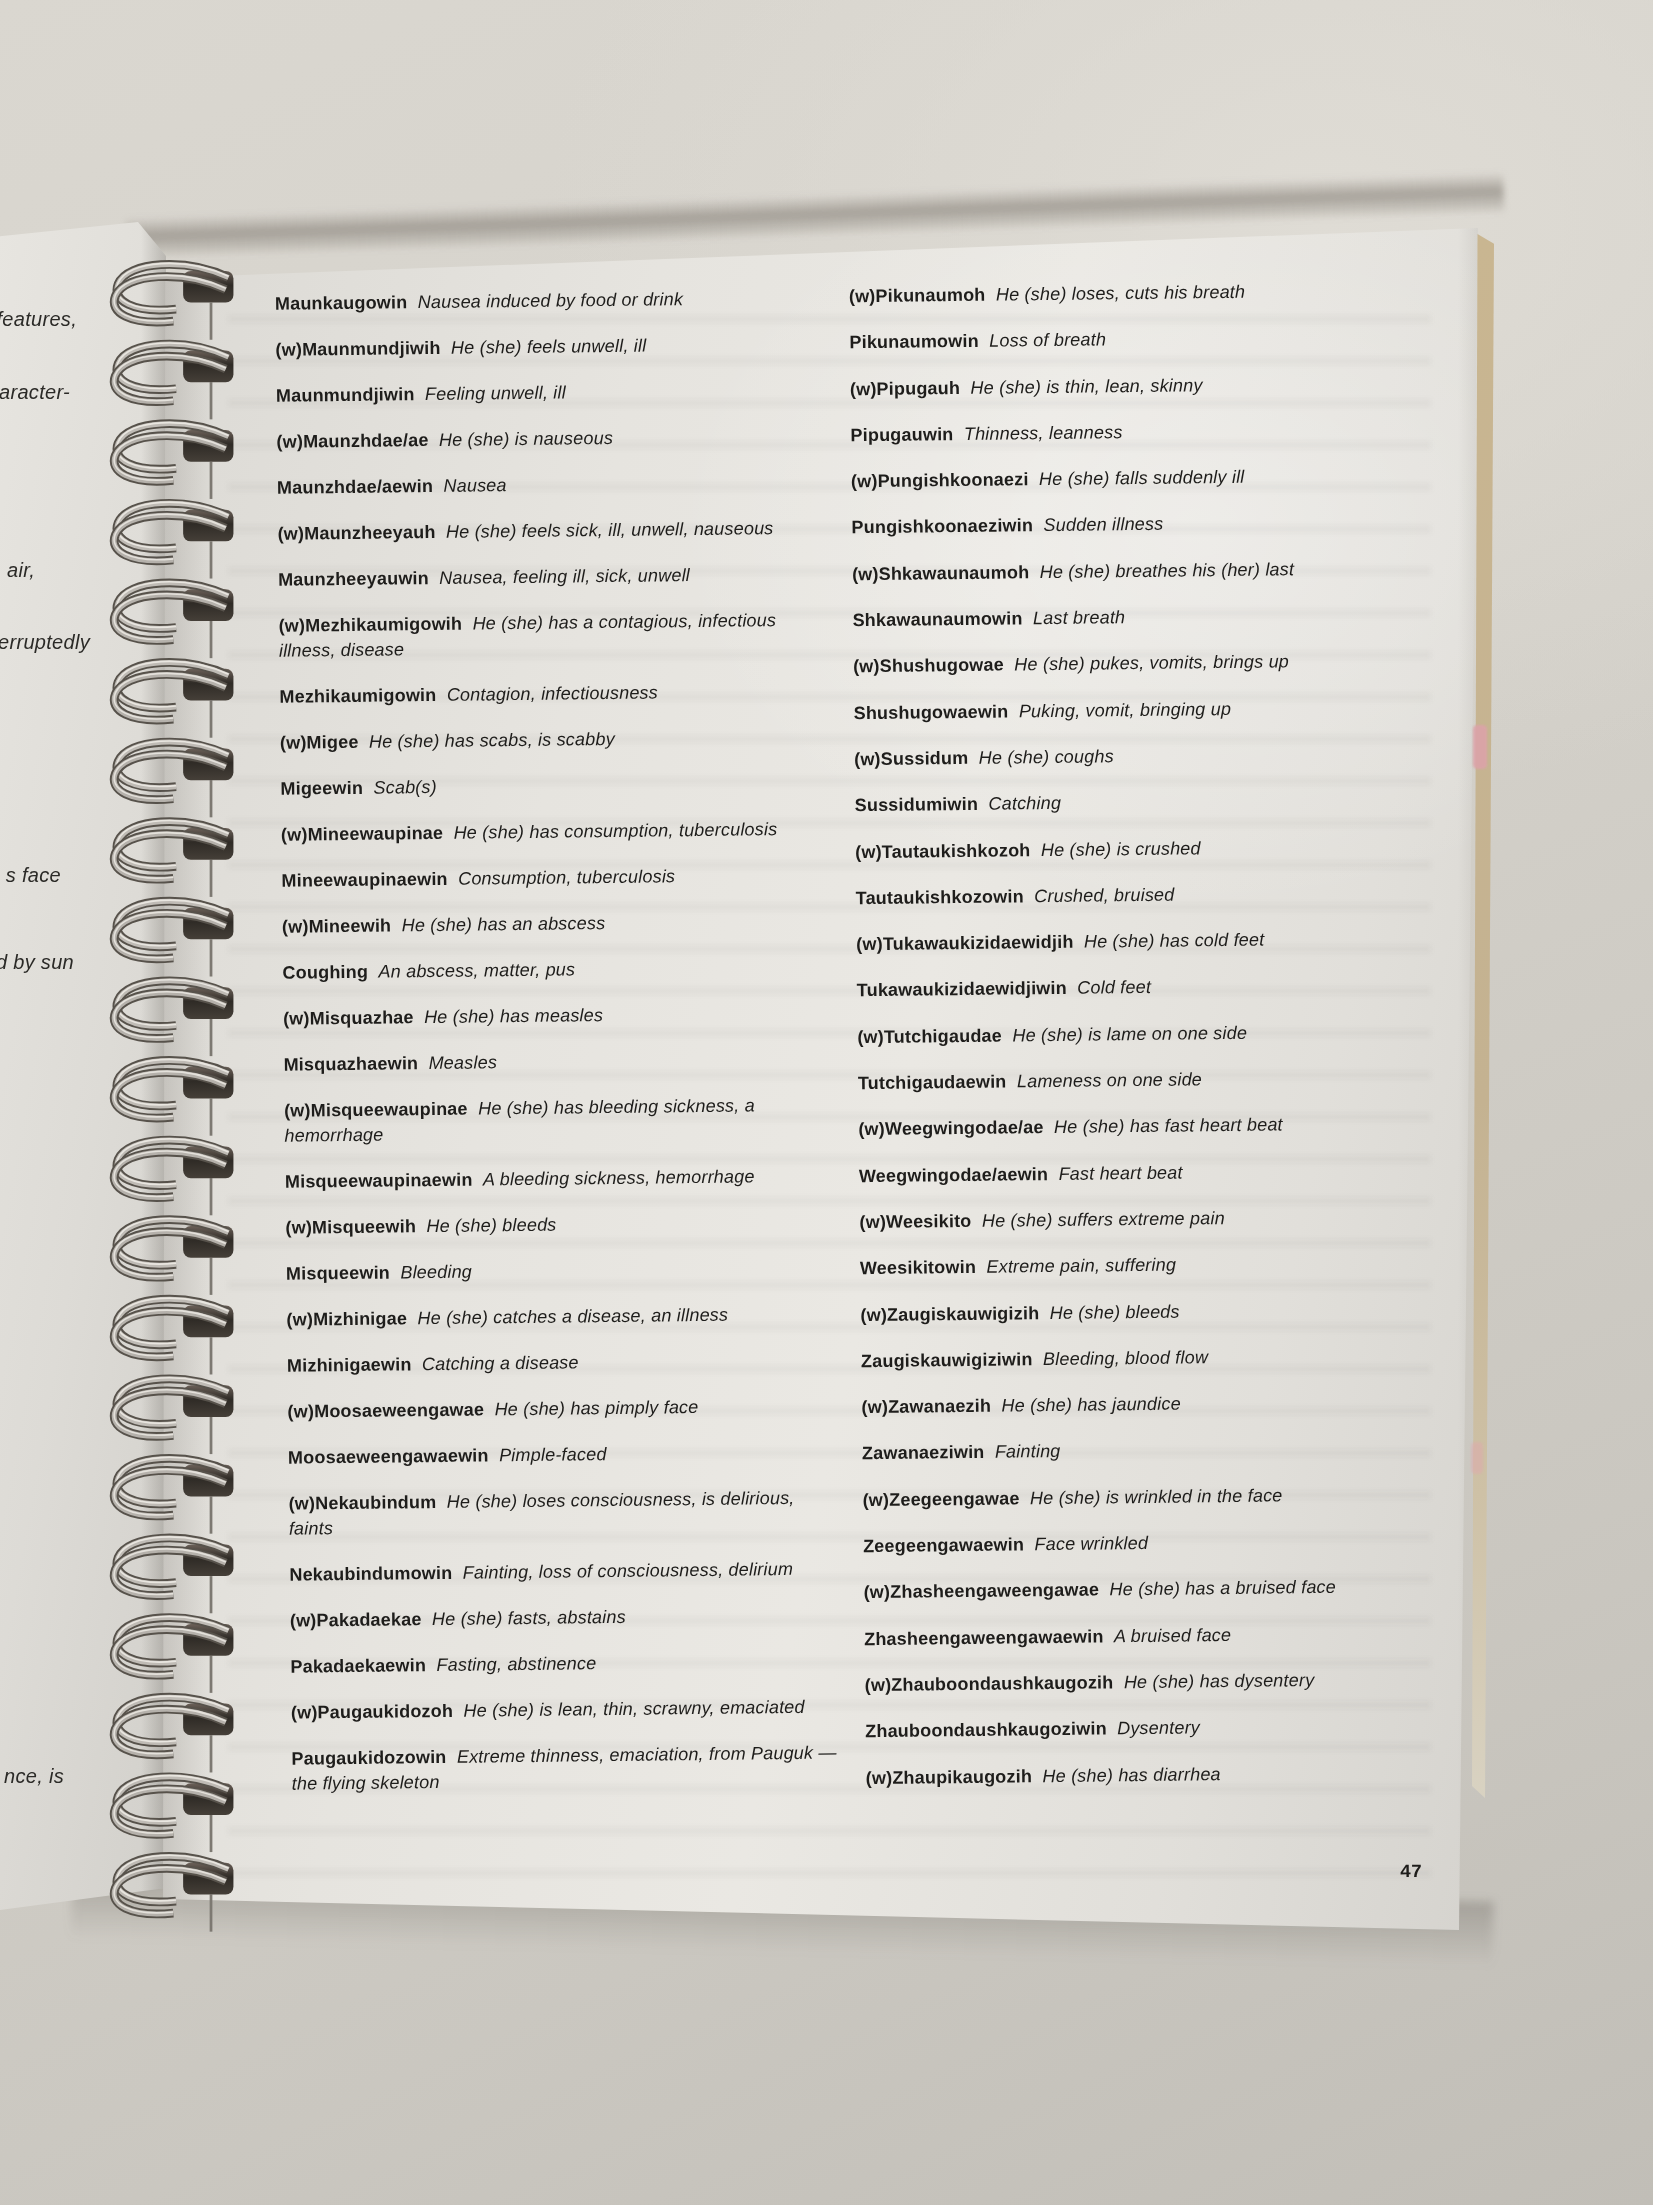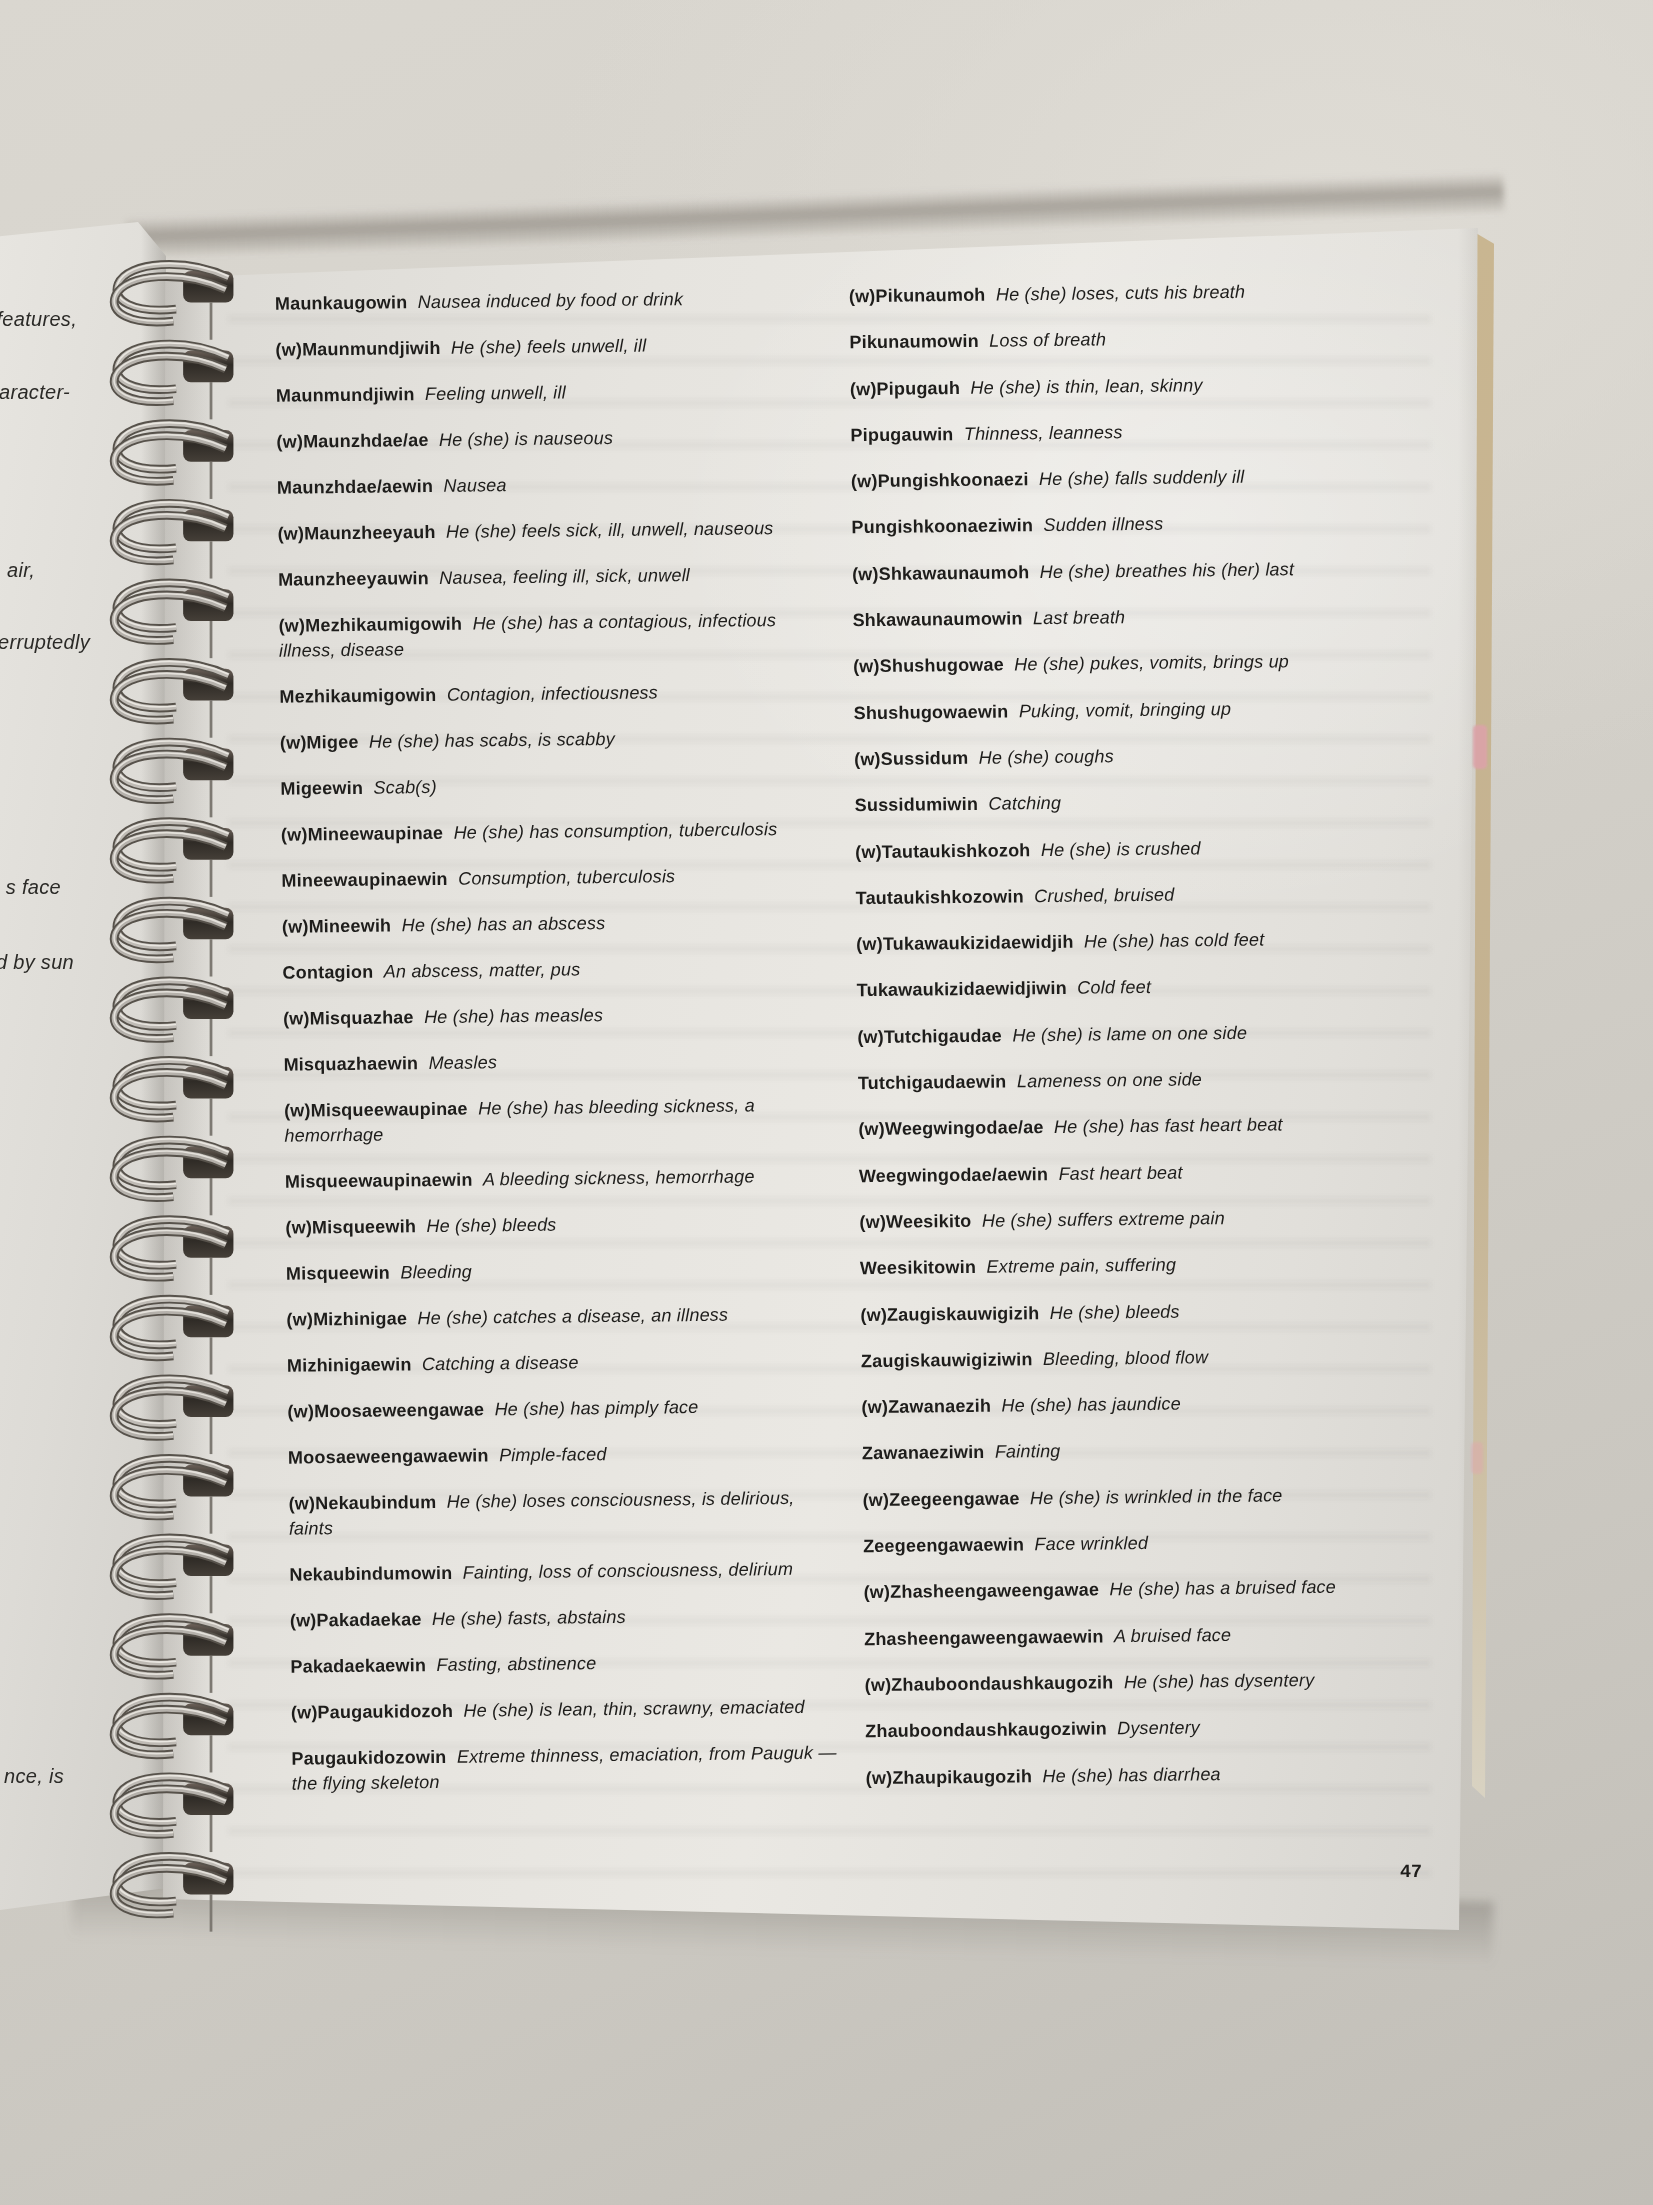--- a/index.html
+++ b/index.html
@@ -36,21 +36,21 @@
     clip-path:polygon(0 14.2px,138px 0,166px 34px,166px 1666px,0 1688px);
   }
   .lp-frag{
     position:absolute;font-style:italic;font-size:20px;line-height:22px;
     color:#2b2a27;white-space:nowrap;letter-spacing:0.3px;
   }
   .lp-frag:nth-of-type(1){top:86px;right:89px;}
   .lp-frag:nth-of-type(2){top:159px;right:96px;}
   .lp-frag:nth-of-type(3){top:337px;right:131px;}
   .lp-frag:nth-of-type(4){top:409px;right:76px;}
-  .lp-frag:nth-of-type(5){top:642px;right:105px;margin-top:12px;}
+  .lp-frag:nth-of-type(5){top:642px;right:105px;}
   .lp-frag:nth-of-type(6){top:729px;right:92px;}
   .lp-frag:nth-of-type(7){top:1543px;right:102px;}
   
   .recto-page{
     position:absolute;left:162px;top:217px;width:1326px;height:1715px;
     background:
       linear-gradient(to right, rgba(88,83,76,.20), rgba(88,83,76,0) 52px),
       linear-gradient(to left, rgba(100,95,87,.16), rgba(100,95,87,0) 30px),
       radial-gradient(ellipse 820px 602px at 78% 18%, rgba(255,255,255,.30), rgba(255,255,255,0) 65%),
       linear-gradient(102deg,#dcdad5 0%,#e6e4df 30%,#eae8e3 55%,#e1dfda 80%,#d5d3ce 100%);
@@ -117,21 +117,21 @@
           <div class="entry"><span class="hw">(w)Maunzheeyauh</span><span class="g">He (she) feels sick, ill, unwell, nauseous</span></div>
           <div class="entry"><span class="hw">Maunzheeyauwin</span><span class="g">Nausea, feeling ill, sick, unwell</span></div>
           <div class="entry"><span class="hw">(w)Mezhikaumigowih</span><span class="g">He (she) has a contagious, infectious
 illness, disease</span></div>
           <div class="entry"><span class="hw">Mezhikaumigowin</span><span class="g">Contagion, infectiousness</span></div>
           <div class="entry"><span class="hw">(w)Migee</span><span class="g">He (she) has scabs, is scabby</span></div>
           <div class="entry"><span class="hw">Migeewin</span><span class="g">Scab(s)</span></div>
           <div class="entry"><span class="hw">(w)Mineewaupinae</span><span class="g">He (she) has consumption, tuberculosis</span></div>
           <div class="entry"><span class="hw">Mineewaupinaewin</span><span class="g">Consumption, tuberculosis</span></div>
           <div class="entry"><span class="hw">(w)Mineewih</span><span class="g">He (she) has an abscess</span></div>
-          <div class="entry"><span class="hw">Contagion</span><span class="g">An abscess, matter, pus</span></div>
+          <div class="entry"><span class="hw">Coughing</span><span class="g">An abscess, matter, pus</span></div>
           <div class="entry"><span class="hw">(w)Misquazhae</span><span class="g">He (she) has measles</span></div>
           <div class="entry"><span class="hw">Misquazhaewin</span><span class="g">Measles</span></div>
           <div class="entry"><span class="hw">(w)Misqueewaupinae</span><span class="g">He (she) has bleeding sickness, a
 hemorrhage</span></div>
           <div class="entry"><span class="hw">Misqueewaupinaewin</span><span class="g">A bleeding sickness, hemorrhage</span></div>
           <div class="entry"><span class="hw">(w)Misqueewih</span><span class="g">He (she) bleeds</span></div>
           <div class="entry"><span class="hw">Misqueewin</span><span class="g">Bleeding</span></div>
           <div class="entry"><span class="hw">(w)Mizhinigae</span><span class="g">He (she) catches a disease, an illness</span></div>
           <div class="entry"><span class="hw">Mizhinigaewin</span><span class="g">Catching a disease</span></div>
           <div class="entry"><span class="hw">(w)Moosaeweengawae</span><span class="g">He (she) has pimply face</span></div>

